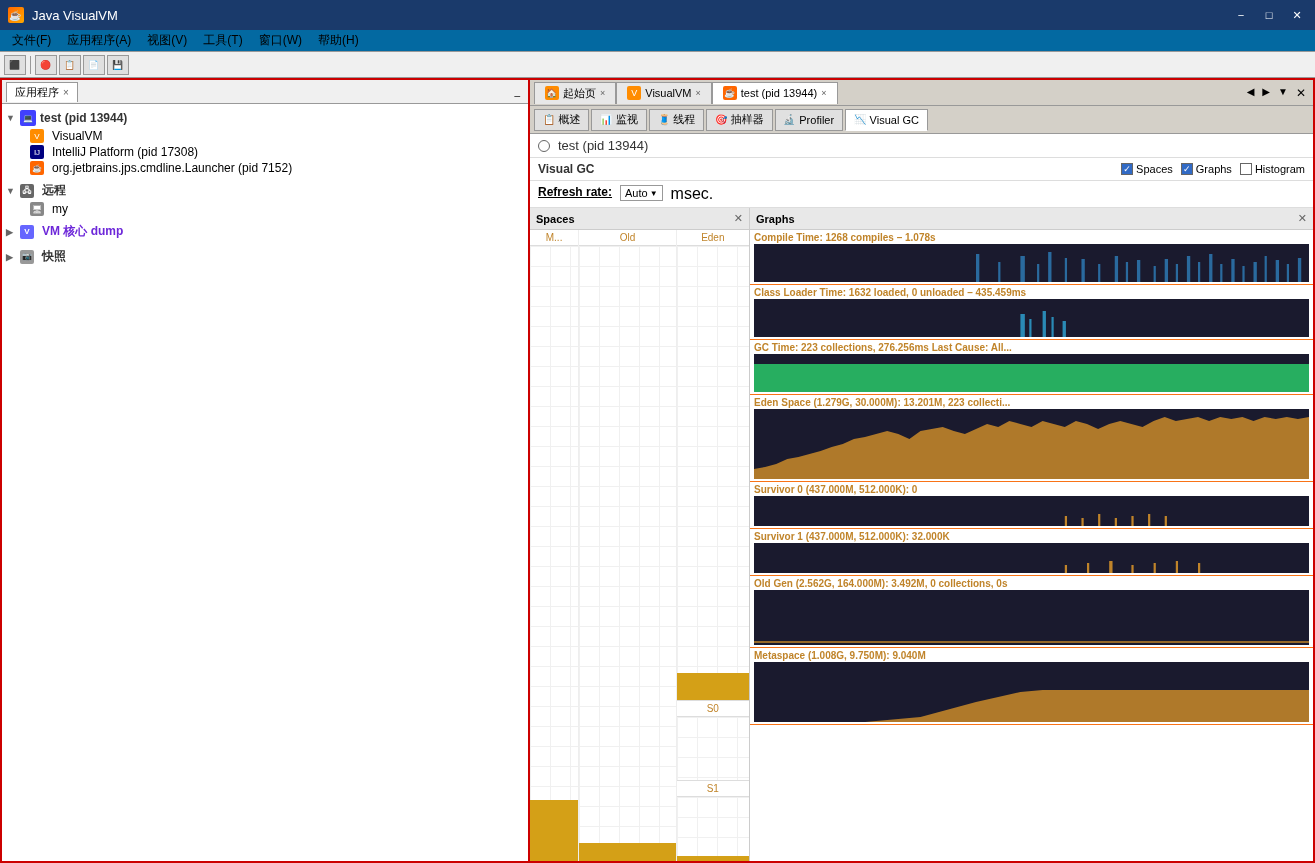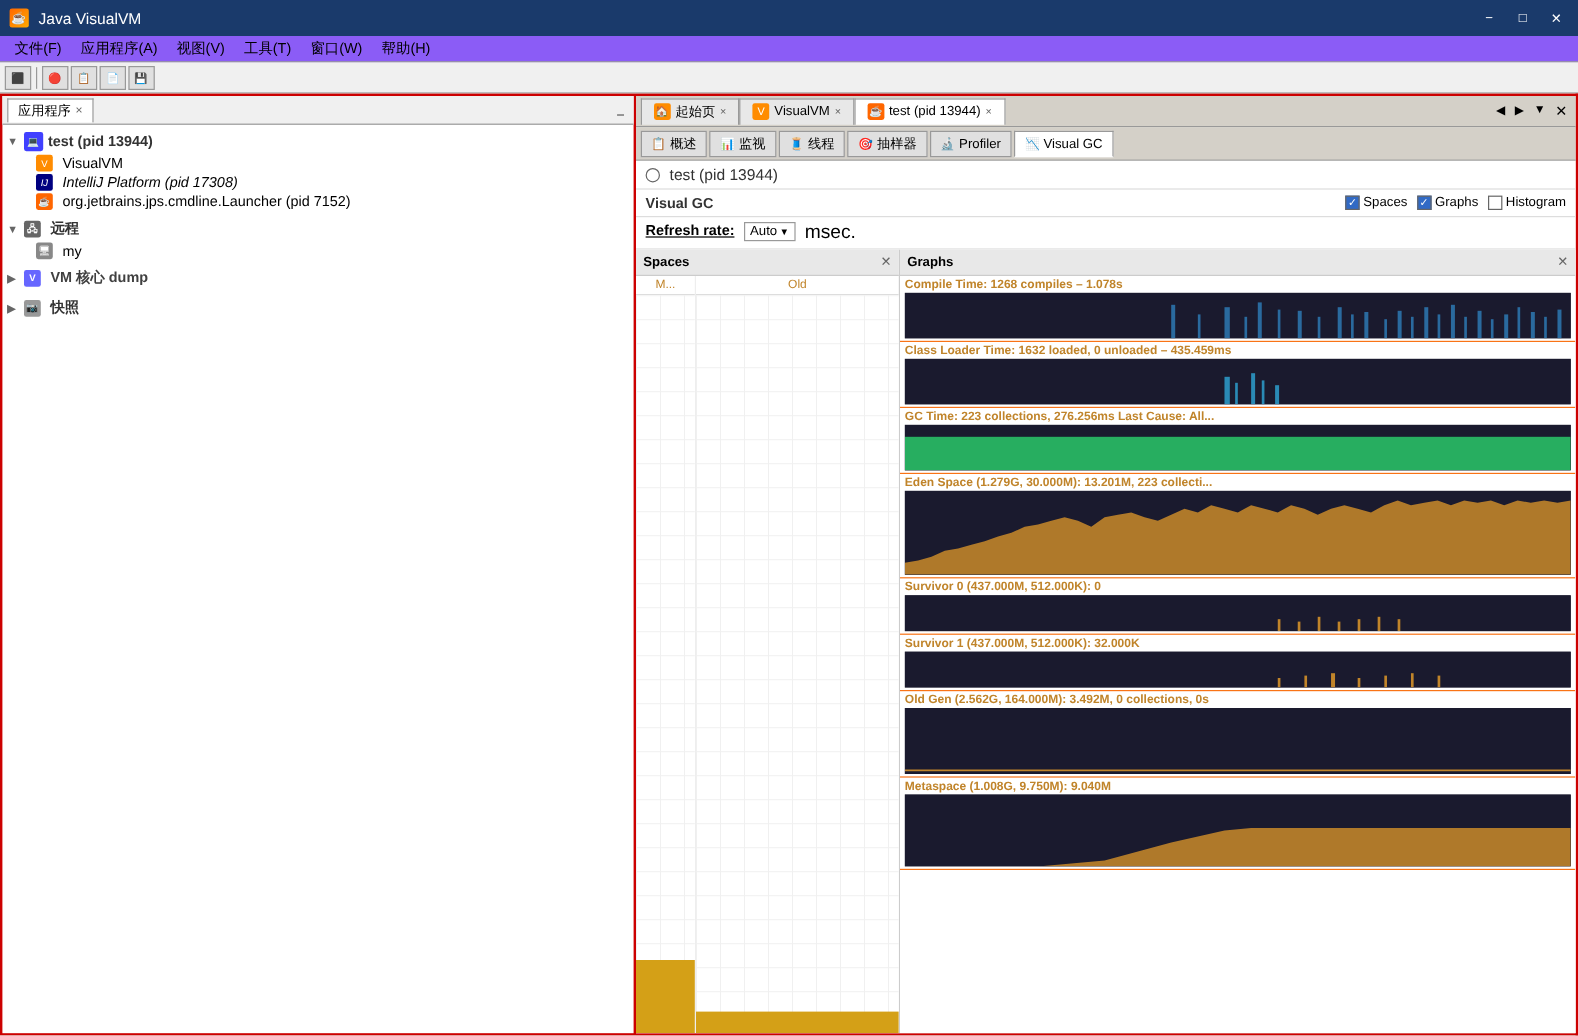--- a/index.html
+++ b/index.html
@@ -14,21 +14,21 @@
       align-items: center;
       padding: 0 8px;
       gap: 8px;
     }
     .title-bar-icon { width: 16px; height: 16px; background: #ff6600; border-radius: 2px; display: inline-block; }
     .title-bar-text { flex: 1; font-size: 13px; }
     .title-bar-btn { width: 20px; height: 20px; display: flex; align-items: center; justify-content: center; cursor: pointer; font-size: 11px; color: white; }
 
     
     .menu-bar {
-      background: #8b5cf6;
+      background: #0369a1;
       height: 22px;
       display: flex;
       align-items: center;
       padding: 0 4px;
       border-bottom: 1px solid #999;
     }
     .menu-item { padding: 2px 8px; cursor: pointer; font-size: 12px; }
 
     
     .toolbar {
@@ -290,21 +290,21 @@
 
       <div class="tree-item section-header">
         <span class="tree-expand">▼</span>
         <span class="tree-icon icon-local">💻</span>
         <span style="font-size:12px; color:#333;">test (pid 13944)</span>
       </div>
       <div class="tree-item" style="padding-left:24px;">
         <span class="tree-icon" style="background:#ff8c00; color:white; border-radius:2px; font-size:8px; width:14px; height:14px; display:inline-flex; align-items:center; justify-content:center;">V</span>
         <span style="margin-left:4px;">VisualVM</span>
       </div>
-      <div class="tree-item" style="padding-left:24px;font-style:italic;">
+      <div class="tree-item" style="padding-left:24px;">
         <span class="tree-icon" style="background:#000080; color:white; border-radius:2px; font-size:8px; width:14px; height:14px; display:inline-flex; align-items:center; justify-content:center;">IJ</span>
         <span style="margin-left:4px;">IntelliJ Platform (pid 17308)</span>
       </div>
       <div class="tree-item" style="padding-left:24px;">
         <span class="tree-icon" style="background:#ff6600; color:white; border-radius:2px; font-size:8px; width:14px; height:14px; display:inline-flex; align-items:center; justify-content:center;">☕</span>
         <span style="margin-left:4px;text-align:center;">org.jetbrains.jps.cmdline.Launcher (pid 7152)</span>
       </div>
 
       <div class="tree-item section-header" style="margin-top:4px;">
         <span class="tree-expand">▼</span>
@@ -312,21 +312,21 @@
         <span style="font-size:12px; color:#333; margin-left:4px;">远程</span>
       </div>
       <div class="tree-item" style="padding-left:24px;">
         <span class="tree-icon" style="background:#888; color:white; border-radius:2px; font-size:8px; width:14px; height:14px; display:inline-flex; align-items:center; justify-content:center;">🖥</span>
         <span style="margin-left:4px;">my</span>
       </div>
 
       <div class="tree-item section-header" style="margin-top:4px;">
         <span class="tree-expand">▶</span>
         <span class="tree-icon" style="background:#6666ff; color:white; border-radius:2px; font-size:8px; width:14px; height:14px; display:inline-flex; align-items:center; justify-content:center;">V</span>
-        <span style="font-size:12px; color:#404040; margin-left:4px;">VM 核心 dump</span>
+        <span style="font-size:12px; color:#6d28d9; margin-left:4px;">VM 核心 dump</span>
       </div>
 
       <div class="tree-item section-header" style="margin-top:4px;">
         <span class="tree-expand">▶</span>
         <span class="tree-icon" style="background:#999; color:white; border-radius:2px; font-size:8px; width:14px; height:14px; display:inline-flex; align-items:center; justify-content:center;">📷</span>
         <span style="font-size:12px; color:#333; margin-left:4px;">快照</span>
       </div>
     </div>
   </div>
 
@@ -435,20 +435,45 @@
             </div>
 
             <div class="space-col" style="flex:2;">
               <div class="space-label orange-label">Old</div>
               <div class="space-visual">
                 <div class="space-grid"></div>
                 <div class="space-fill space-fill-old" style="height:3%; background:#d4a017;"></div>
               </div>
             </div>
 
+            <div class="space-col" style="flex:1.5; display:flex; flex-direction:column;">
+              <div style="flex:1; border-bottom:1px solid #ddd; display:flex; flex-direction:column;">
+                <div class="space-label orange-label">Eden</div>
+                <div class="space-visual" style="flex:1;">
+                  <div class="space-grid"></div>
+                  <div class="space-fill" style="height:6%; background:#d4a017;"></div>
+                </div>
+              </div>
+
+              <div style="height:80px; display:flex; flex-direction:column; border-bottom:1px solid #ddd;">
+                <div class="space-label orange-label">S0</div>
+                <div class="space-visual" style="flex:1;">
+                  <div class="space-grid"></div>
+                  <div class="space-fill space-fill-s0" style="height:0%; background:#d4a017;"></div>
+                </div>
+              </div>
+
+              <div style="height:80px; display:flex; flex-direction:column;">
+                <div class="space-label orange-label">S1</div>
+                <div class="space-visual" style="flex:1;">
+                  <div class="space-grid"></div>
+                  <div class="space-fill space-fill-s1" style="height:8%; background:#d4a017;"></div>
+                </div>
+              </div>
+            </div>
           </div>
         </div>
 
         <div class="graphs-panel">
           <div class="panel-header-bar">
             <span class="panel-header-title">Graphs</span>
             <span class="panel-close-btn">✕</span>
           </div>
           <div class="graph-list">
 

